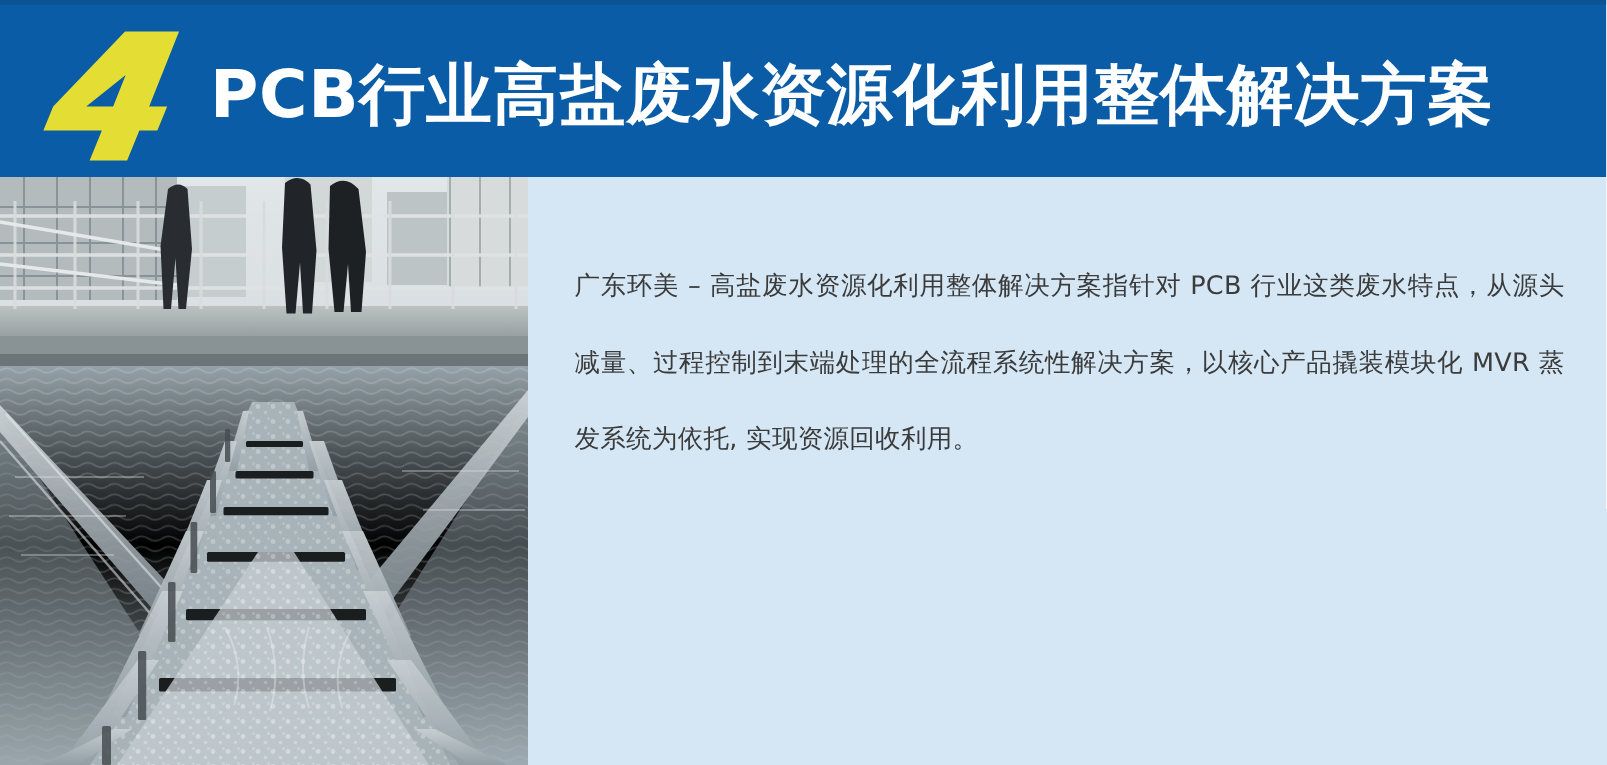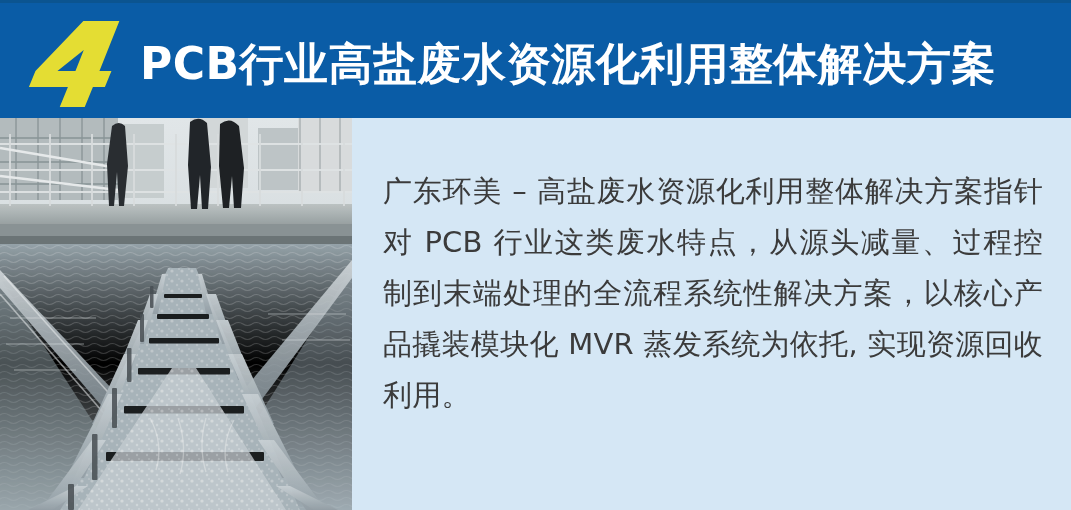--- a/index.html
+++ b/index.html
@@ -73,21 +73,21 @@
     width: 719px;
     height: 392px;
     background: #d5e7f5;
   }
   .body-text {
     position: absolute;
     left: 31px;
     top: 48px;
     width: 660px;
     color: #3b3b3b;
-    font-size: 29px;
+    font-size: 17px;
     line-height: 51px;
     letter-spacing: 0.2px;
     font-family: "DejaVu Sans", "Liberation Sans", sans-serif;
     font-weight: 400;
     text-align: justify;
     text-justify: inter-character;
   }
 </style>
 </head>
 <body>

